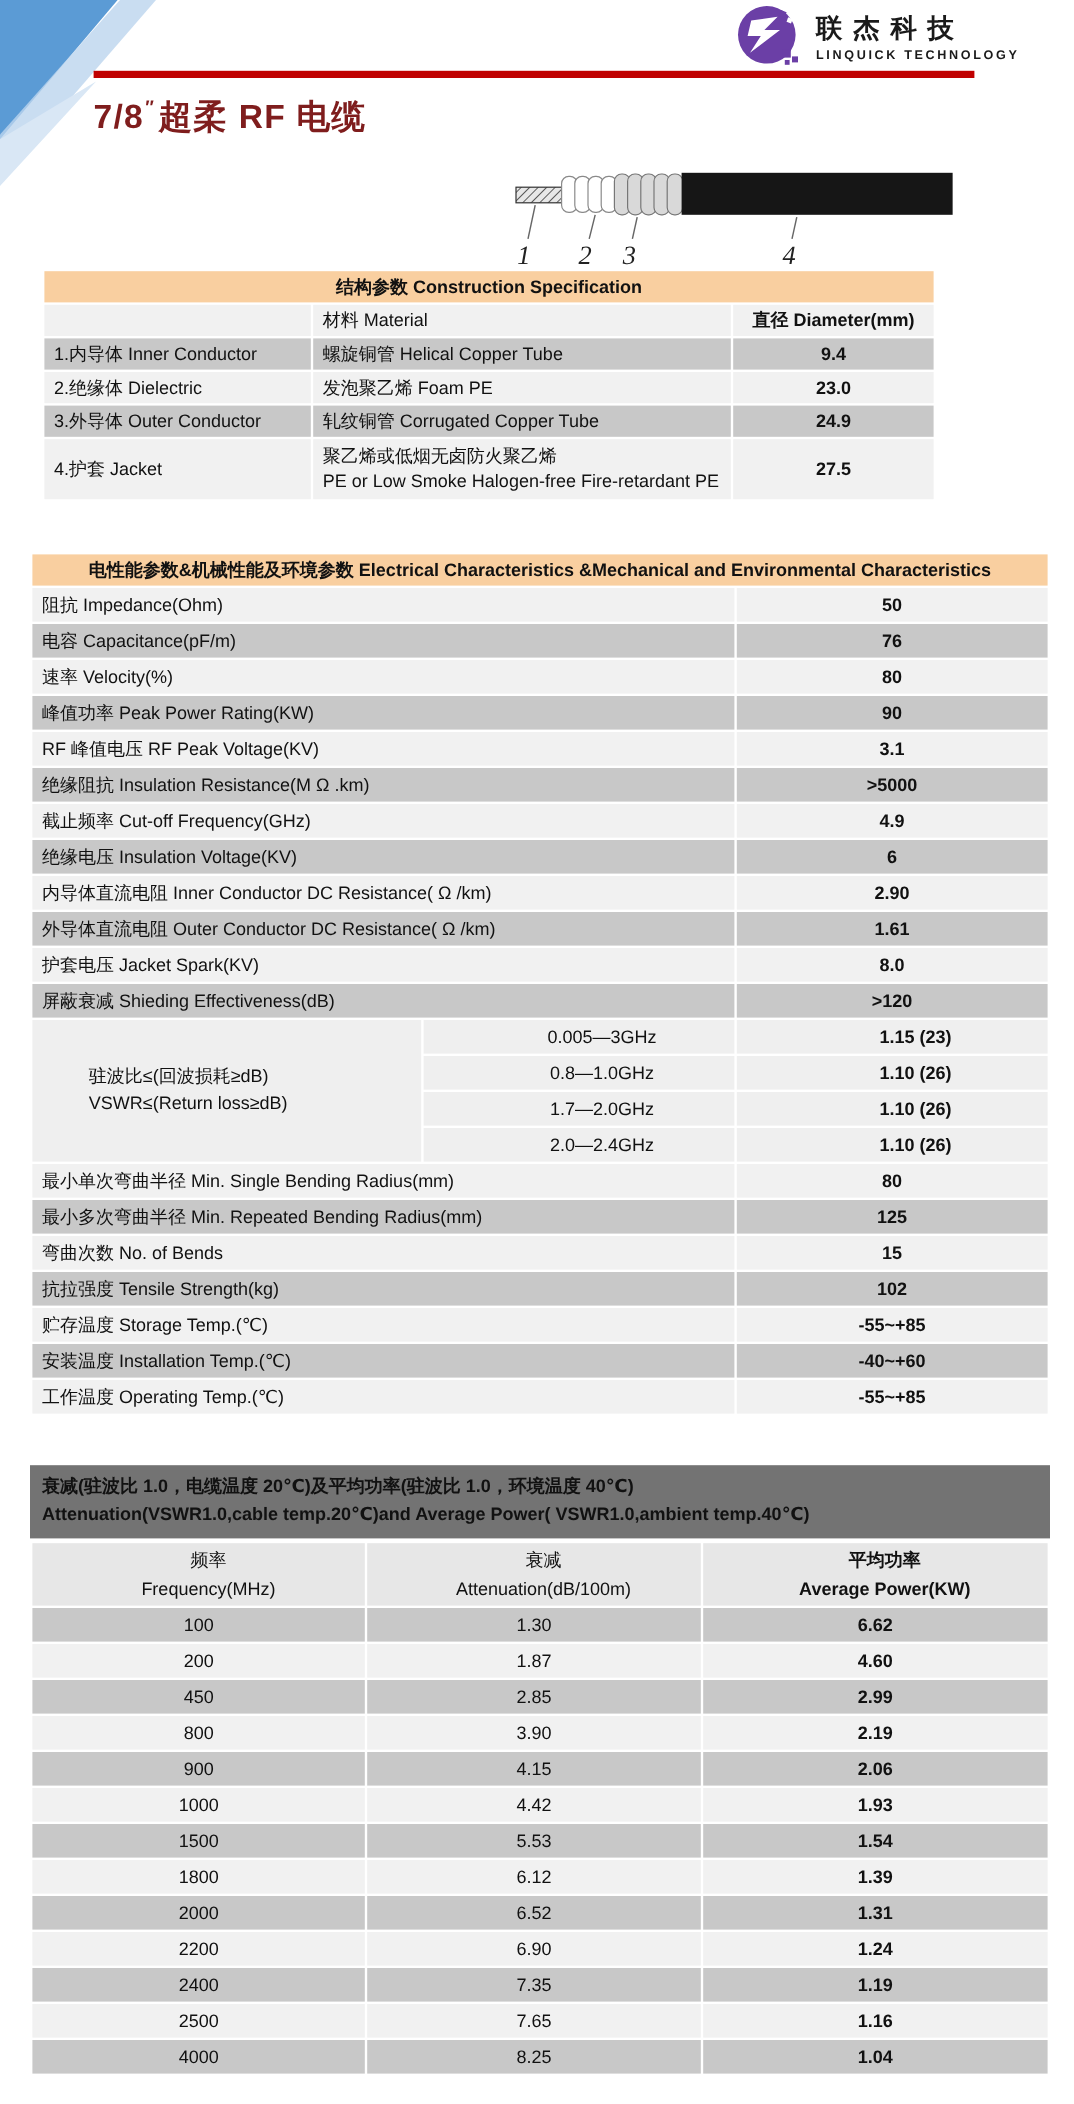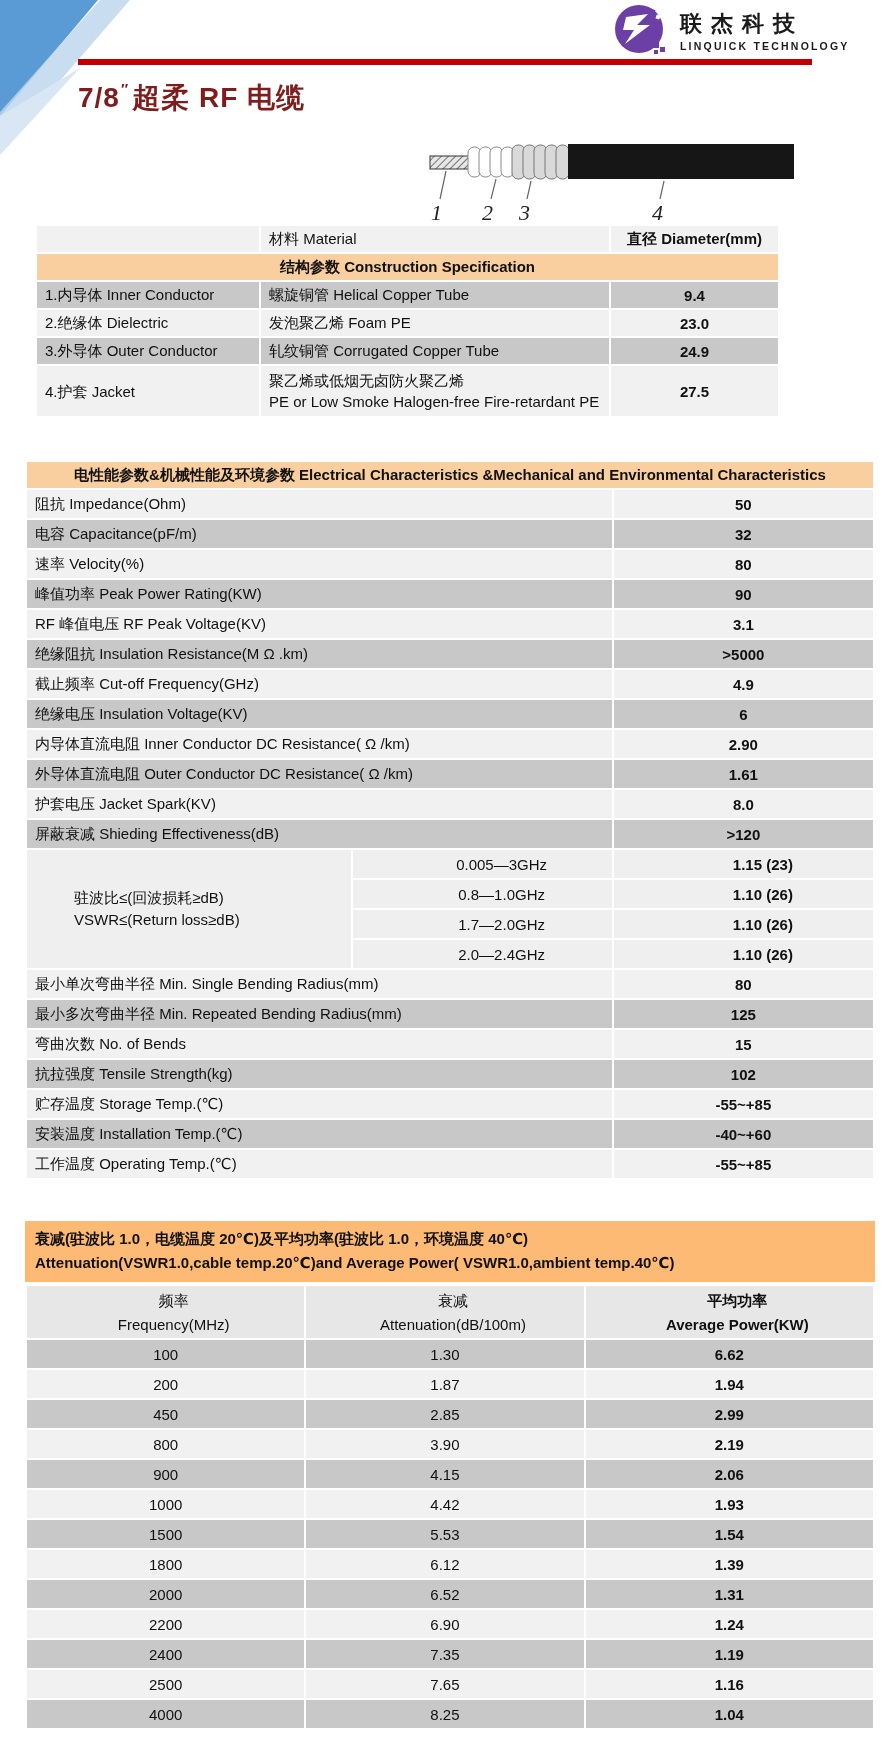--- a/index.html
+++ b/index.html
@@ -36,21 +36,21 @@
   .bold { font-weight:bold; }
 
   .construction { position:absolute; left:35px; top:224px; width:745px; }
   .construction td { height:26px; }
   .construction .jacket-cell { height:50px; line-height:21px; padding-top:3px; padding-bottom:3px; }
 
   .electrical { position:absolute; left:25px; top:460px; width:850px; }
   .vswr-label { line-height:22px; }
 
   .attn-wrap { position:absolute; left:25px; top:1221px; width:850px; }
-  .attn-header { background:#fdba74; padding:6px 10px 7px 10px; font-weight:bold; font-size:15px; line-height:24px; }
+  .attn-header { background:#737373; padding:6px 10px 7px 10px; font-weight:bold; font-size:15px; line-height:24px; }
   .attenuation { width:850px; margin-top:2px; }
   .attenuation td { text-align:center; }
   .attenuation .colhead { height:52px; line-height:24px; padding-top:2px; white-space:normal; }
 </style>
 </head>
 <body>
 
 <div class="page">
 
   <svg class="corner" width="140" height="158" viewBox="0 0 140 158">
@@ -119,26 +119,26 @@
   </svg>
 
   <table class="construction">
     <colgroup>
         <col style="width:222px">
         <col style="width:348px">
         <col style="width:167px">
       </colgroup>
     <tbody>
         <tr>
+      <td colspan="3" class="hdr">结构参数 Construction Specification</td>
+    </tr>
+    <tr>
       <td class="l"></td>
       <td class="l">材料 Material</td>
       <td class="l val">直径 Diameter(mm)</td>
-    </tr>
-    <tr>
-      <td colspan="3" class="hdr">结构参数 Construction Specification</td>
     </tr>
     <tr>
       <td class="d">1.内导体 Inner Conductor</td>
       <td class="d">螺旋铜管 Helical Copper Tube</td>
       <td class="d val">9.4</td>
     </tr>
     <tr>
       <td class="l">2.绝缘体 Dielectric</td>
       <td class="l">发泡聚乙烯 Foam PE</td>
       <td class="l val">23.0</td>
@@ -168,21 +168,21 @@
     <tbody>
         <tr>
       <td colspan="3" class="hdr">电性能参数&amp;机械性能及环境参数 Electrical Characteristics &amp;Mechanical and Environmental Characteristics</td>
     </tr>
     <tr>
           <td colspan="2" class="l">阻抗 Impedance(Ohm)</td>
           <td class="l val">50</td>
         </tr>
     <tr>
           <td colspan="2" class="d">电容 Capacitance(pF/m)</td>
-          <td class="d val">32</td>
+          <td class="d val">76</td>
         </tr>
     <tr>
           <td colspan="2" class="l">速率 Velocity(%)</td>
           <td class="l val">80</td>
         </tr>
     <tr>
           <td colspan="2" class="d">峰值功率 Peak Power Rating(KW)</td>
           <td class="d val">90</td>
         </tr>
     <tr>
@@ -297,21 +297,21 @@
         </td>
       </tr>
       <tr>
             <td class="d">100</td>
             <td class="d">1.30</td>
             <td class="d val">6.62</td>
           </tr>
       <tr>
             <td class="l">200</td>
             <td class="l">1.87</td>
-            <td class="l val">1.94</td>
+            <td class="l val">4.60</td>
           </tr>
       <tr>
             <td class="d">450</td>
             <td class="d">2.85</td>
             <td class="d val">2.99</td>
           </tr>
       <tr>
             <td class="l">800</td>
             <td class="l">3.90</td>
             <td class="l val">2.19</td>

